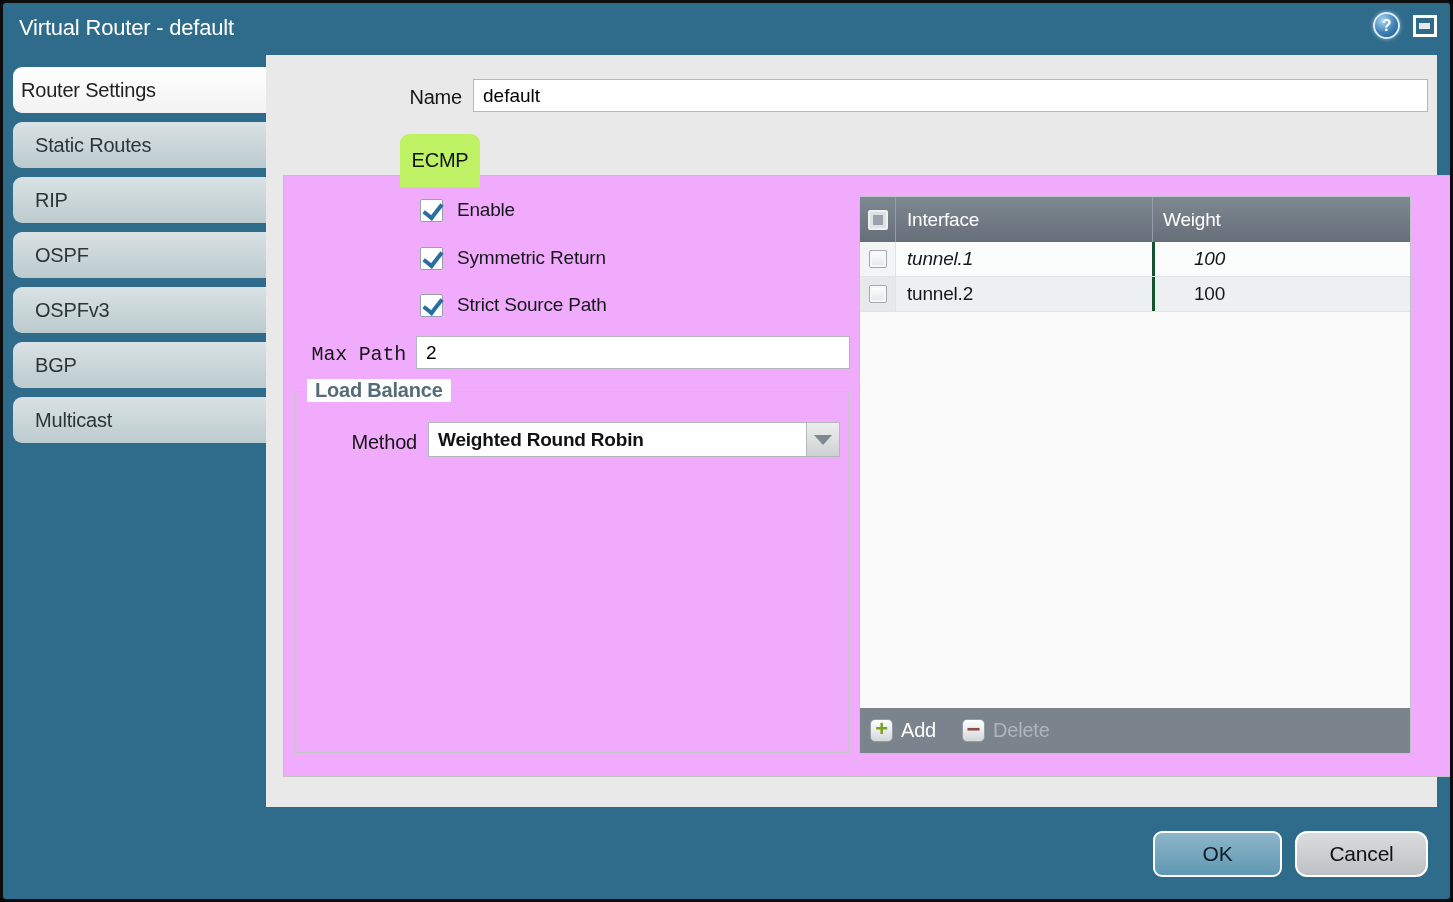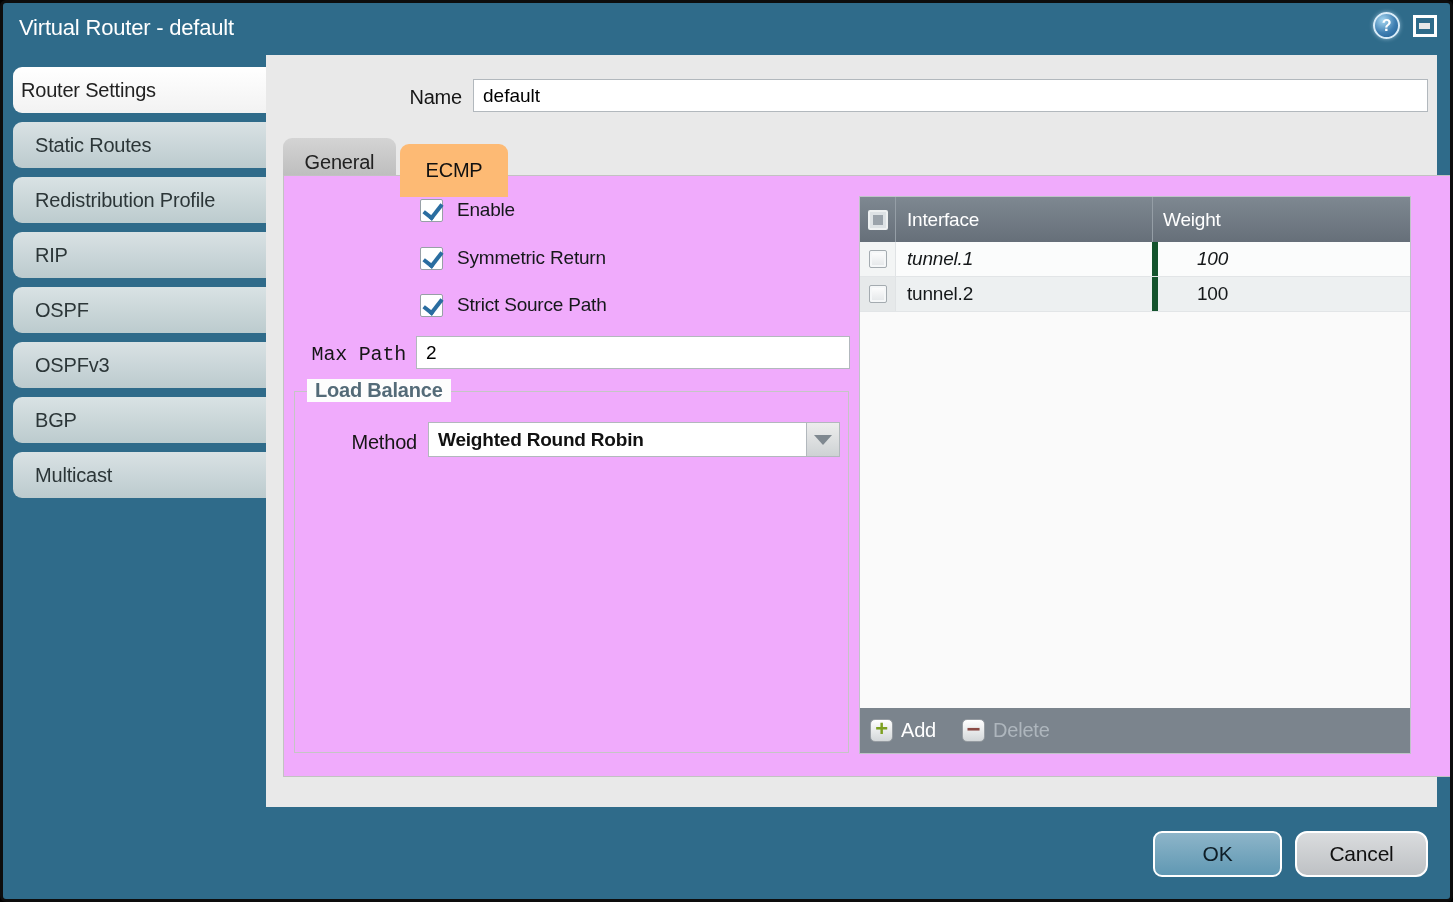--- a/index.html
+++ b/index.html
@@ -78,22 +78,22 @@
     border-radius:9px 9px 0 0;
     display:flex; align-items:center; justify-content:center;
     font-size:20px; cursor:pointer;
   }
   .tab-general {
     left:17px; top:83px; width:113px; height:48px;
     background:linear-gradient(#d4d4d4,#b8b8b8);
     color:#222;
   }
   .tab-ecmp {
-    left:134px; top:89px; width:108px; height:53px;
-    background:#fdba74; color:#111; z-index:3;
+    left:134px; top:79px; width:80px; height:53px;
+    background:#bef264; color:#111; z-index:3;
   }
   .tab-panel {
     position:absolute; left:17px; top:120px;
     width:1180px; height:602px;
     background:#f0abfc;
     border:1px solid #c2c2c2;
     z-index:2;
   }
   
   .check-row { position:absolute; left:136px; height:26px; display:flex; align-items:center; gap:14px; }
@@ -177,21 +177,21 @@
   }
   .t-row {
     height:35px; flex:none; display:flex;
     font-size:19px; color:#15181a;
     border-bottom:1px solid #e2e5e7;
     cursor:pointer;
   }
   .t-row.odd  { background:#fbfcfc;font-style:italic; }
   .t-row.even { background:#edf0f1; }
   .t-row .c-check { background:rgba(120,130,140,.06); border-right:1px solid #e0e3e5; }
-  .t-row .c-weight { border-left:6px solid #14532d;padding-left:39px; }
+  .t-row .c-weight { border-left:3px solid #14532d;padding-left:39px; }
   .small-cb {
     width:18px; height:18px; border-radius:2px;
     border:1px solid #a4abb0;
     background:linear-gradient(#ffffff,#e3e6e8);
     box-shadow:inset 0 0 0 2px #f5f7f8;
     cursor:pointer;
   }
   .t-fill { flex:1; background:#fafafa; }
   .t-foot {
     height:45px; flex:none;
@@ -240,23 +240,20 @@
   <div class="restore-icon"></div>
 
   <div class="sidebar">
     <div class="side-item active">
         <span>Router Settings</span>
       </div>
     <div class="side-item">
         <span>Static Routes</span>
       </div>
     <div class="side-item">
-        <span>Redistribution Profile</span>
-      </div>
-    <div class="side-item">
         <span>RIP</span>
       </div>
     <div class="side-item">
         <span>OSPF</span>
       </div>
     <div class="side-item">
         <span>OSPFv3</span>
       </div>
     <div class="side-item">
         <span>BGP</span>
@@ -264,23 +261,20 @@
     <div class="side-item">
         <span>Multicast</span>
       </div>
   </div>
 
   <div class="main-panel">
 
     <div class="name-label">Name</div>
     <input class="name-input" type="text" value="default" style="">
 
-    <div class="tab tab-general">
-        <span>General</span>
-      </div>
     <div class="tab tab-ecmp">
         <span>ECMP</span>
       </div>
 
     <div class="tab-panel">
 
       <div class="check-row cr-0">
         <div class="cb checked"></div>
         <div class="check-label">Enable</div>
       </div>

